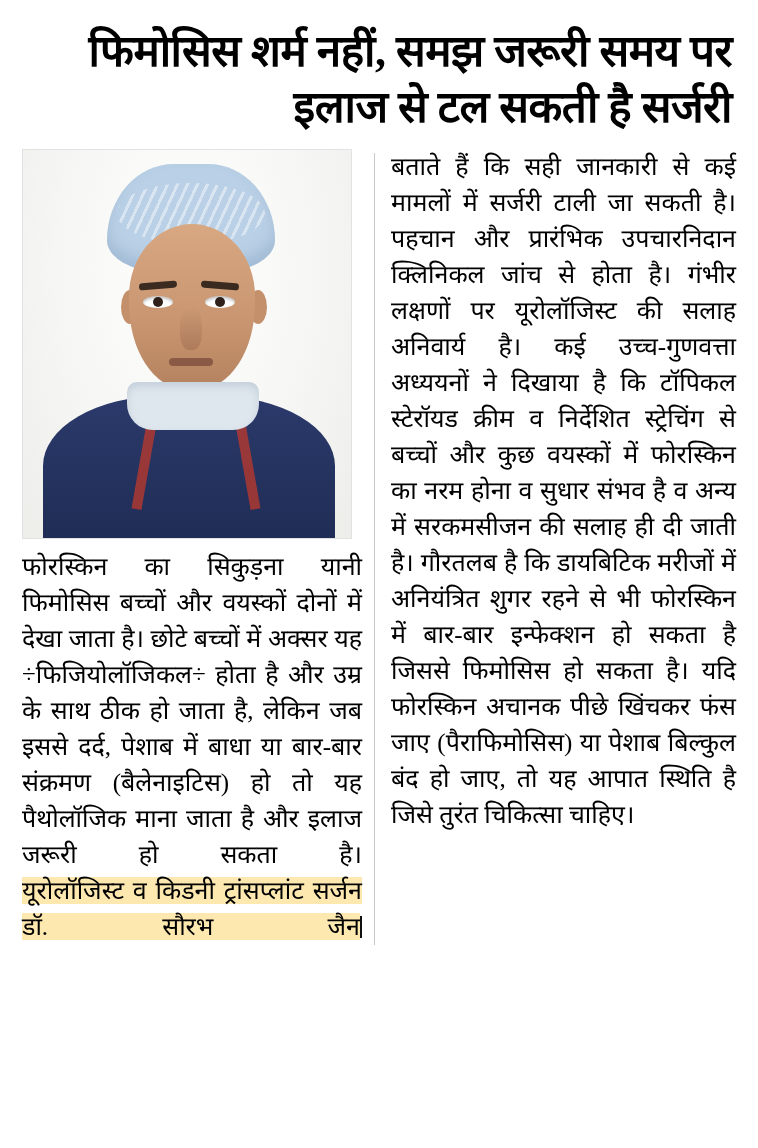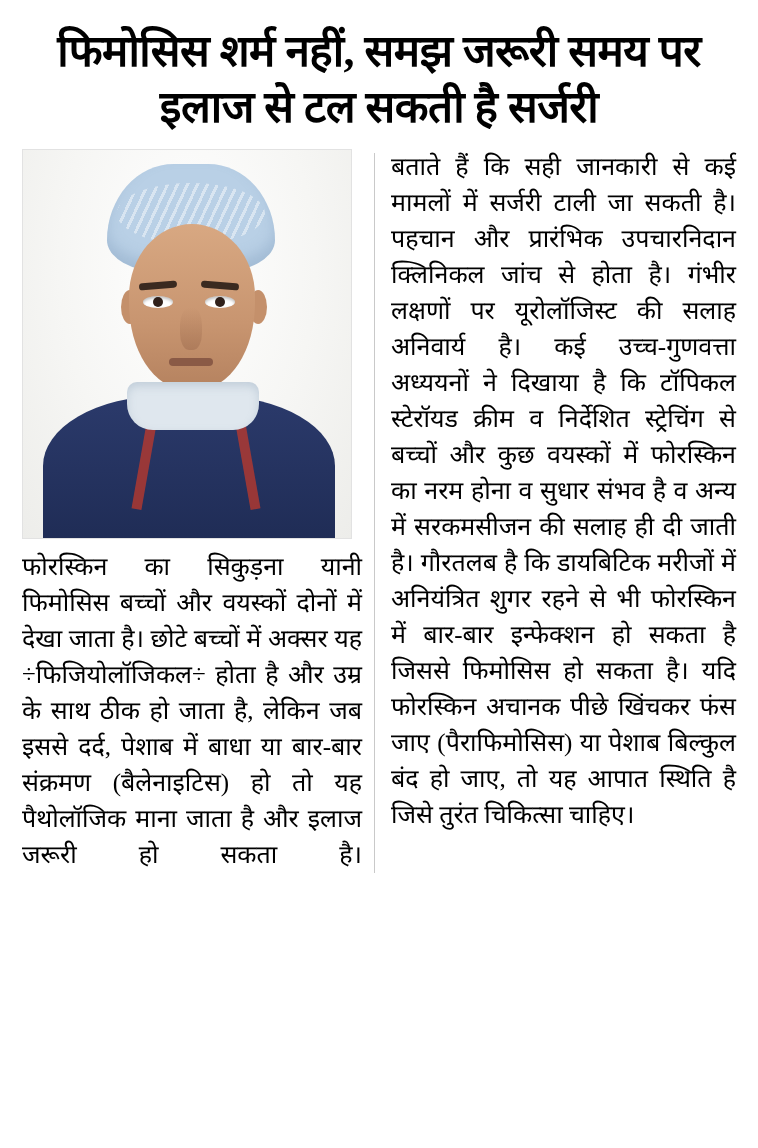--- a/index.html
+++ b/index.html
@@ -22,21 +22,21 @@
     padding: 18px 22px 6px 22px;
     position: relative;
   }
 
   
   .headline {
     font-family: "Liberation Serif", serif;
     font-weight: bold;
     font-size: 44px;
     line-height: 1.28;
-    text-align: center;
+    text-align: right;
     letter-spacing: -0.5px;
     color: #000000;
     margin: 6px 0 12px 0;
     padding: 0 4px;
   }
 
   
   .body-wrap {
     display: flex;
     align-items: flex-start;
@@ -272,20 +272,21 @@
         <div class="mouth"></div>
         <div class="body"></div>
         <div class="collar-l"></div>
         <div class="collar-r"></div>
         <div class="mask"></div>
       </div>
 
 
       <p class="text">फोरस्किन का सिकुड़ना यानी फिमोसिस बच्चों और वयस्कों दोनों में देखा जाता है। छोटे बच्चों में अक्सर यह ÷फिजियोलॉजिकल÷ होता है और उम्र के साथ ठीक हो जाता है, लेकिन जब इससे दर्द, पेशाब में बाधा या बार-बार संक्रमण (बैलेनाइटिस) हो तो यह पैथोलॉजिक माना जाता है और इलाज जरूरी हो सकता है।</p>
 
+      <p class="text"><span class="highlight">यूरोलॉजिस्ट व किडनी ट्रांसप्लांट सर्जन डॉ. सौरभ जैन</span><span class="caret"></span></p>
     </div>
 
     <div class="divider"></div>
 
     <div class="col-right">
       <p class="text">बताते हैं कि सही जानकारी से कई मामलों में सर्जरी टाली जा सकती है।पहचान और प्रारंभिक उपचारनिदान क्लिनिकल जांच से होता है। गंभीर लक्षणों पर यूरोलॉजिस्ट की सलाह अनिवार्य है। कई उच्च-गुणवत्ता अध्ययनों ने दिखाया है कि टॉपिकल स्टेरॉयड क्रीम व निर्देशित स्ट्रेचिंग से बच्चों और कुछ वयस्कों में फोरस्किन का नरम होना व सुधार संभव है व अन्य में सरकमसीजन की सलाह ही दी जाती है। गौरतलब है कि डायबिटिक मरीजों में अनियंत्रित शुगर रहने से भी फोरस्किन में बार-बार इन्फेक्शन हो सकता है जिससे फिमोसिस हो सकता है। यदि फोरस्किन अचानक पीछे खिंचकर फंस जाए (पैराफिमोसिस) या पेशाब बिल्कुल बंद हो जाए, तो यह आपात स्थिति है जिसे तुरंत चिकित्सा चाहिए।</p>
     </div>
 
   </div>
 </div>

